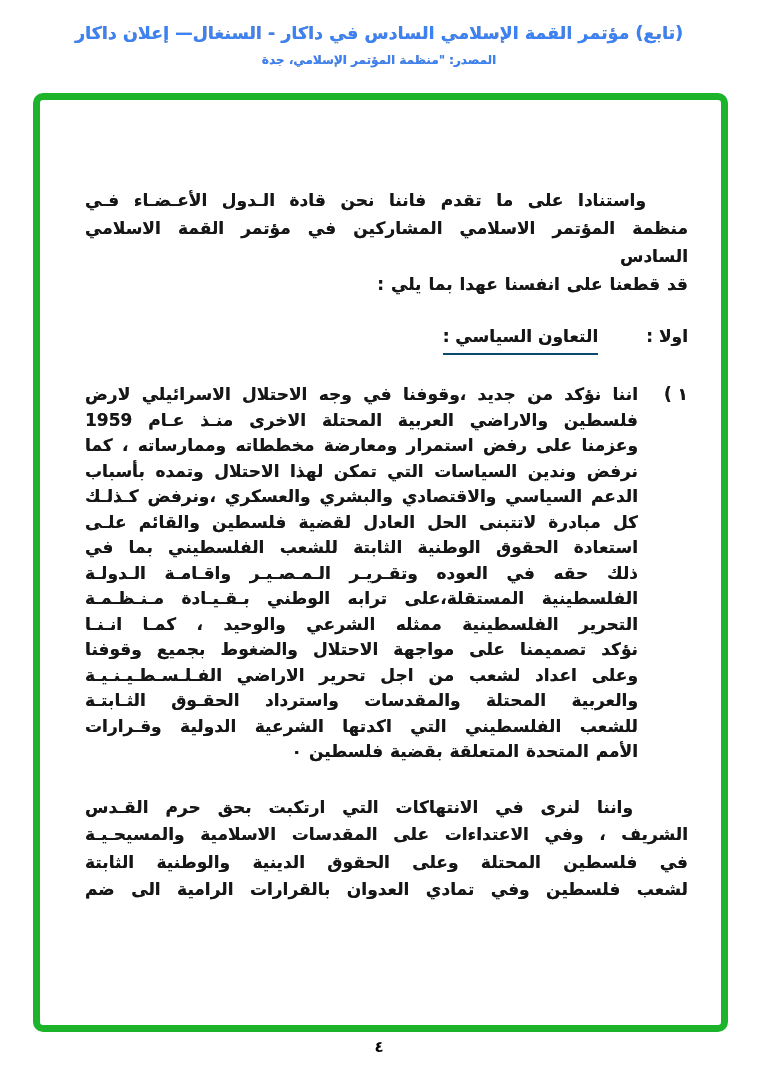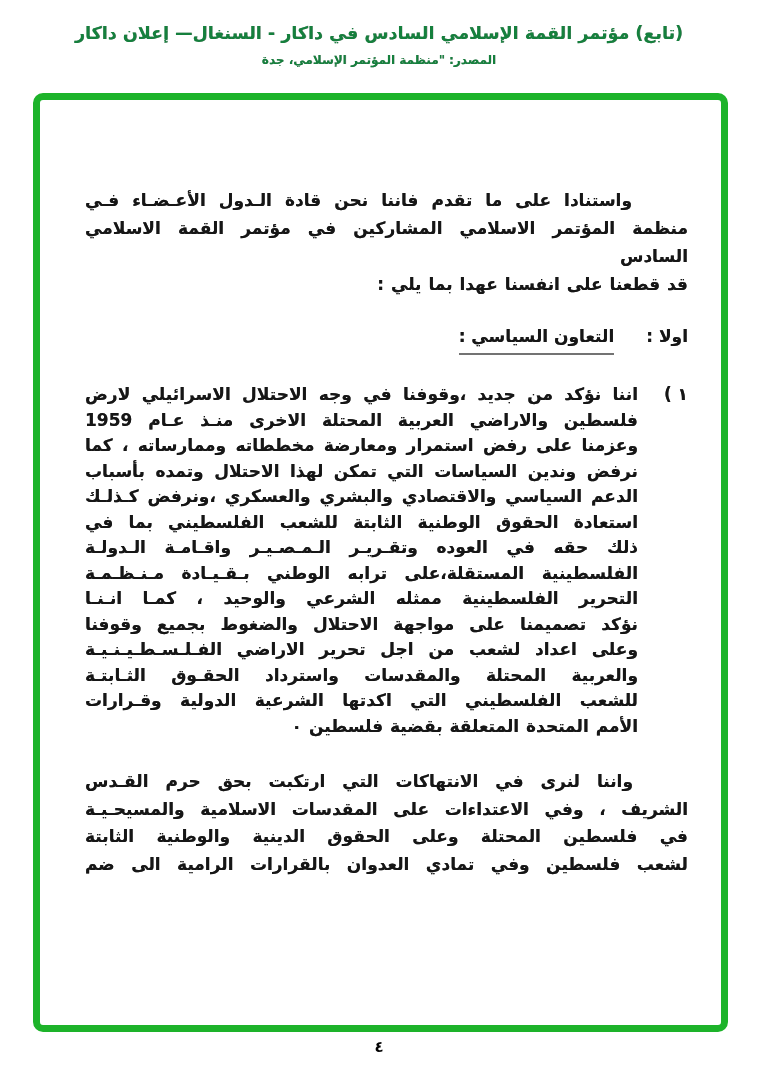--- a/index.html
+++ b/index.html
@@ -10,21 +10,21 @@
     position: relative;
     overflow: hidden;
     color: #141414;
   }
   .page { position: absolute; inset: 0; }
 
   
   .hdr {
     position: absolute; top: 20px; left: 0; right: 0;
     text-align: center; direction: rtl;
-    font-weight: 700; color: #15803d;
+    font-weight: 700; color: #3b82f6;
     text-shadow: 0.3px 0.3px 0 rgba(0,0,0,.45);
   }
   .hdr-title { font-size: 17.5px; line-height: 26px; }
   .hdr-src   { font-size: 12px;  line-height: 16px; margin-top: 6px; }
 
   
   .scan-box {
     position: absolute;
     left: 33px; top: 93px;
     width: 681px; height: 925px;
@@ -43,31 +43,31 @@
     color: #161616;
     text-shadow: 0 0 .5px rgba(0,0,0,.65);
   }
   .line {
     text-align: justify;
     text-align-last: justify;
     word-spacing: 1px;
   }
 
   .intro { margin-top: 86px; line-height: 28px; }
-  .intro .line:first-child { margin-right: 56px; }
+  .intro .line:first-child { margin-right: 42px; }
   .intro .line:last-child  { text-align-last: right; }
 
   .heading {
     margin-top: 24px; line-height: 28px;
     display: flex; align-items: flex-start;
   }
   .heading .ordinal { flex: 0 0 auto; }
   .heading .h-title {
-    margin-right: 32px;
-    border-bottom: 2px solid #737373;
+    margin-right: 48px;
+    border-bottom: 2px solid #0c4a6e;
     padding-bottom: 3px;
   }
 
   .item1 {
     margin-top: 27px;
     position: relative;
     line-height: 25.5px;
     padding-right: 50px;
   }
   .item1 .marker { position: absolute; right: 0; top: 0; }
@@ -109,20 +109,21 @@
     </div>
 
     <div class="item1">
       <span class="marker">١ )</span>
       <div>
           <div class="line">اننا نؤكد من جديد ،وقوفنا في وجه الاحتلال الاسرائيلي لارض</div>
           <div class="line">فلسطين والاراضي العربية المحتلة الاخرى منـذ عـام 1959</div>
           <div class="line">وعزمنا على رفض استمرار ومعارضة مخططاته وممارساته ، كما</div>
           <div class="line">نرفض وندين السياسات التي تمكن لهذا الاحتلال وتمده بأسباب</div>
           <div class="line">الدعم السياسي والاقتصادي والبشري والعسكري ،ونرفض كـذلـك</div>
+          <div class="line">كل مبادرة لاتتبنى الحل العادل لقضية فلسطين والقائم علـى</div>
           <div class="line">استعادة الحقوق الوطنية الثابتة للشعب الفلسطيني بما في</div>
           <div class="line">ذلك حقه في العوده وتقـريـر الـمـصـيـر واقـامـة الـدولـة</div>
           <div class="line">الفلسطينية المستقلة،على ترابه الوطني بـقـيـادة مـنـظـمـة</div>
           <div class="line">التحرير الفلسطينية ممثله الشرعي والوحيد ، كمـا انـنـا</div>
           <div class="line">نؤكد تصميمنا على مواجهة الاحتلال والضغوط بجميع وقوفنا</div>
           <div class="line">وعلى اعداد لشعب من اجل تحرير الاراضي الفـلـسـطـيـنـيـة</div>
           <div class="line">والعربية المحتلة والمقدسات واسترداد الحقـوق الثـابتـة</div>
           <div class="line">للشعب الفلسطيني التي اكدتها الشرعية الدولية وقـرارات</div>
           <div class="line">الأمم المتحدة المتعلقة بقضية فلسطين ٠</div>
         </div>

